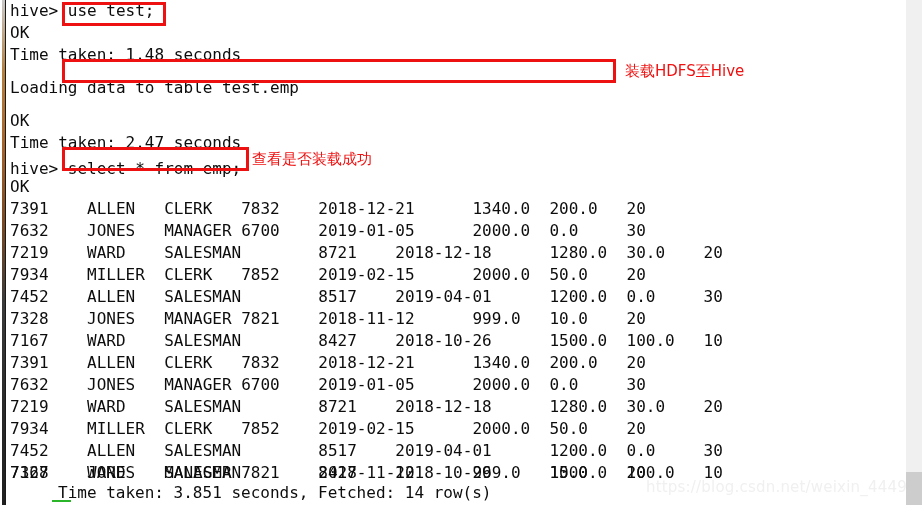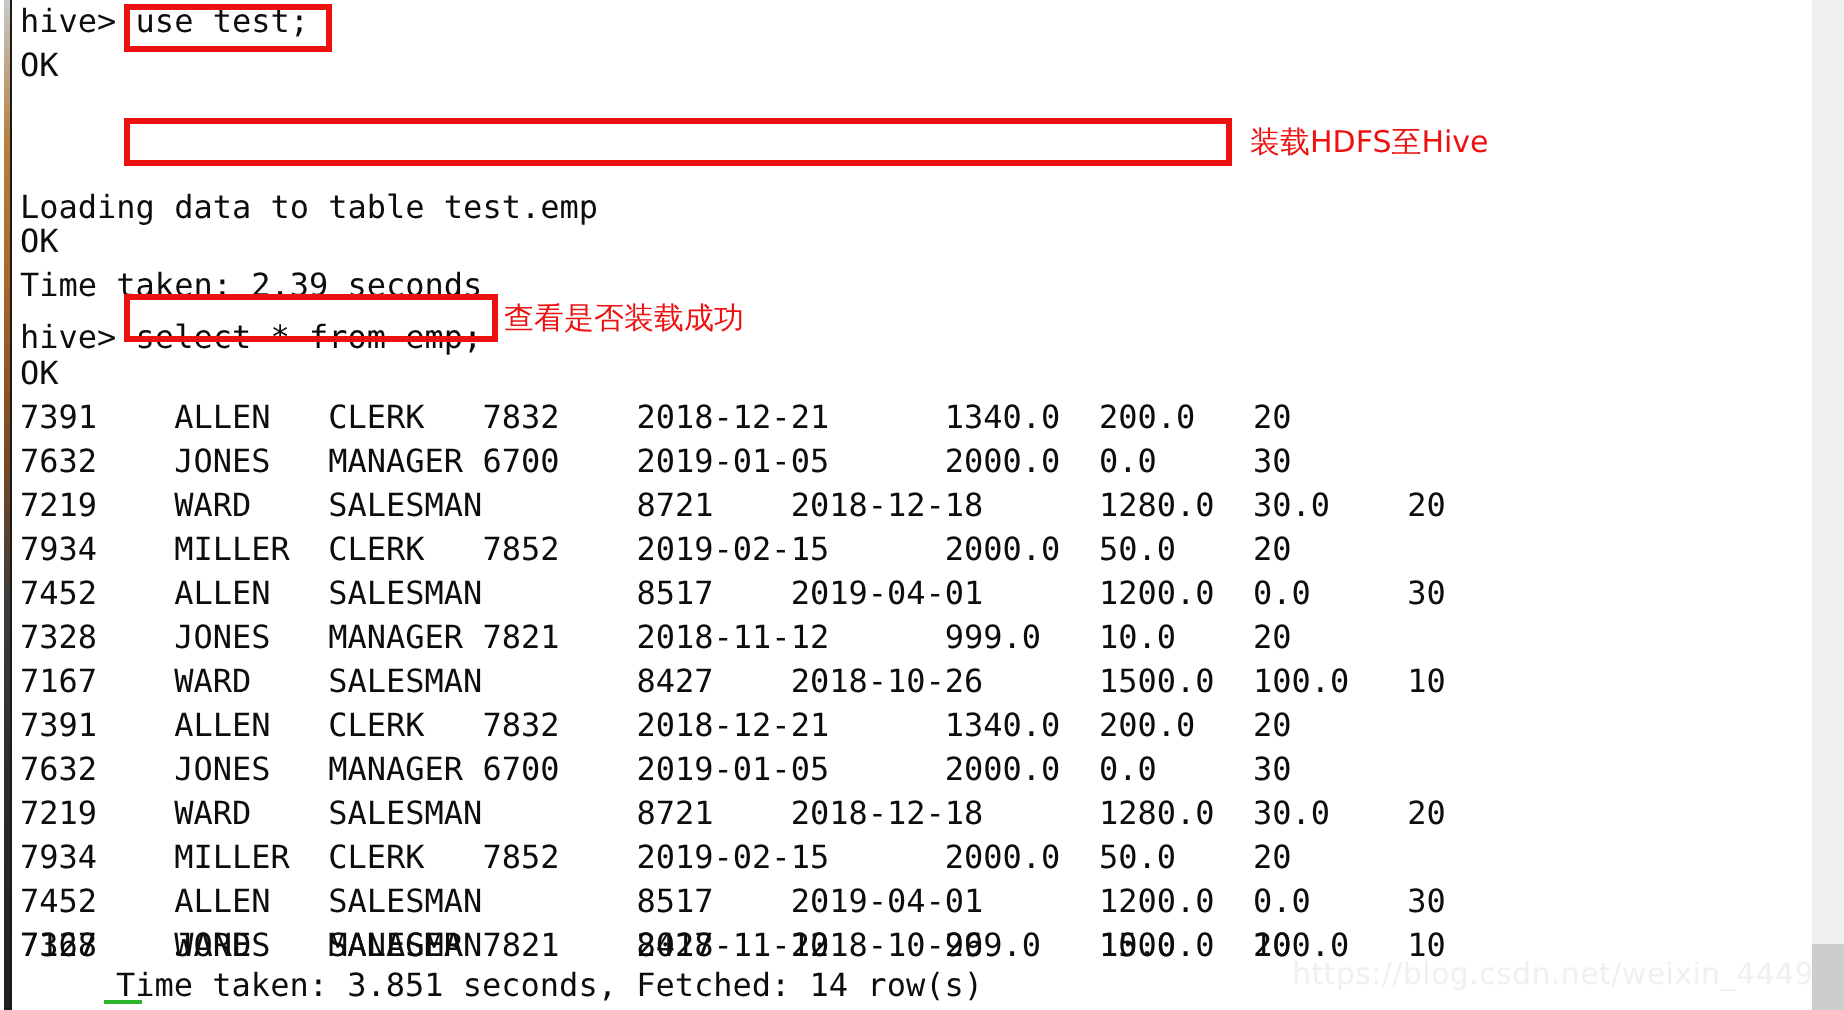--- a/index.html
+++ b/index.html
@@ -138,23 +138,24 @@
 </style>
 </head>
 <body>
 
 <div id="terminal">
 
   <div id="console">
 
     <div class="line" style="top:0px;">hive&gt; use test;</div>
     <div class="line" style="top:22px;">OK</div>
-    <div class="line" style="top:93px;text-align:right;">Loading data to table test.emp</div>
+    <div class="line" style="top:44px;">Time taken: 1.48 seconds</div>
+    <div class="line" style="top:77px;text-align:right;">Loading data to table test.emp</div>
     <div class="line" style="top:110px;">OK</div>
-    <div class="line" style="top:132px;">Time taken: 2.39 seconds</div>
+    <div class="line" style="top:132px;">Time taken: 2.47 seconds</div>
     <div class="line" style="top:158px;">hive&gt; select * from emp;</div>
     <div class="line" style="top:176px;">OK</div>
 
     <div class="line" style="top:198px;">7391    ALLEN   CLERK   7832    2018-12-21      1340.0  200.0   20</div>
     <div class="line" style="top:220px;">7632    JONES   MANAGER 6700    2019-01-05      2000.0  0.0     30</div>
     <div class="line" style="top:242px;">7219    WARD    SALESMAN        8721    2018-12-18      1280.0  30.0    20</div>
     <div class="line" style="top:264px;">7934    MILLER  CLERK   7852    2019-02-15      2000.0  50.0    20</div>
     <div class="line" style="top:286px;">7452    ALLEN   SALESMAN        8517    2019-04-01      1200.0  0.0     30</div>
     <div class="line" style="top:308px;">7328    JONES   MANAGER 7821    2018-11-12      999.0   10.0    20</div>
     <div class="line" style="top:330px;">7167    WARD    SALESMAN        8427    2018-10-26      1500.0  100.0   10</div>

